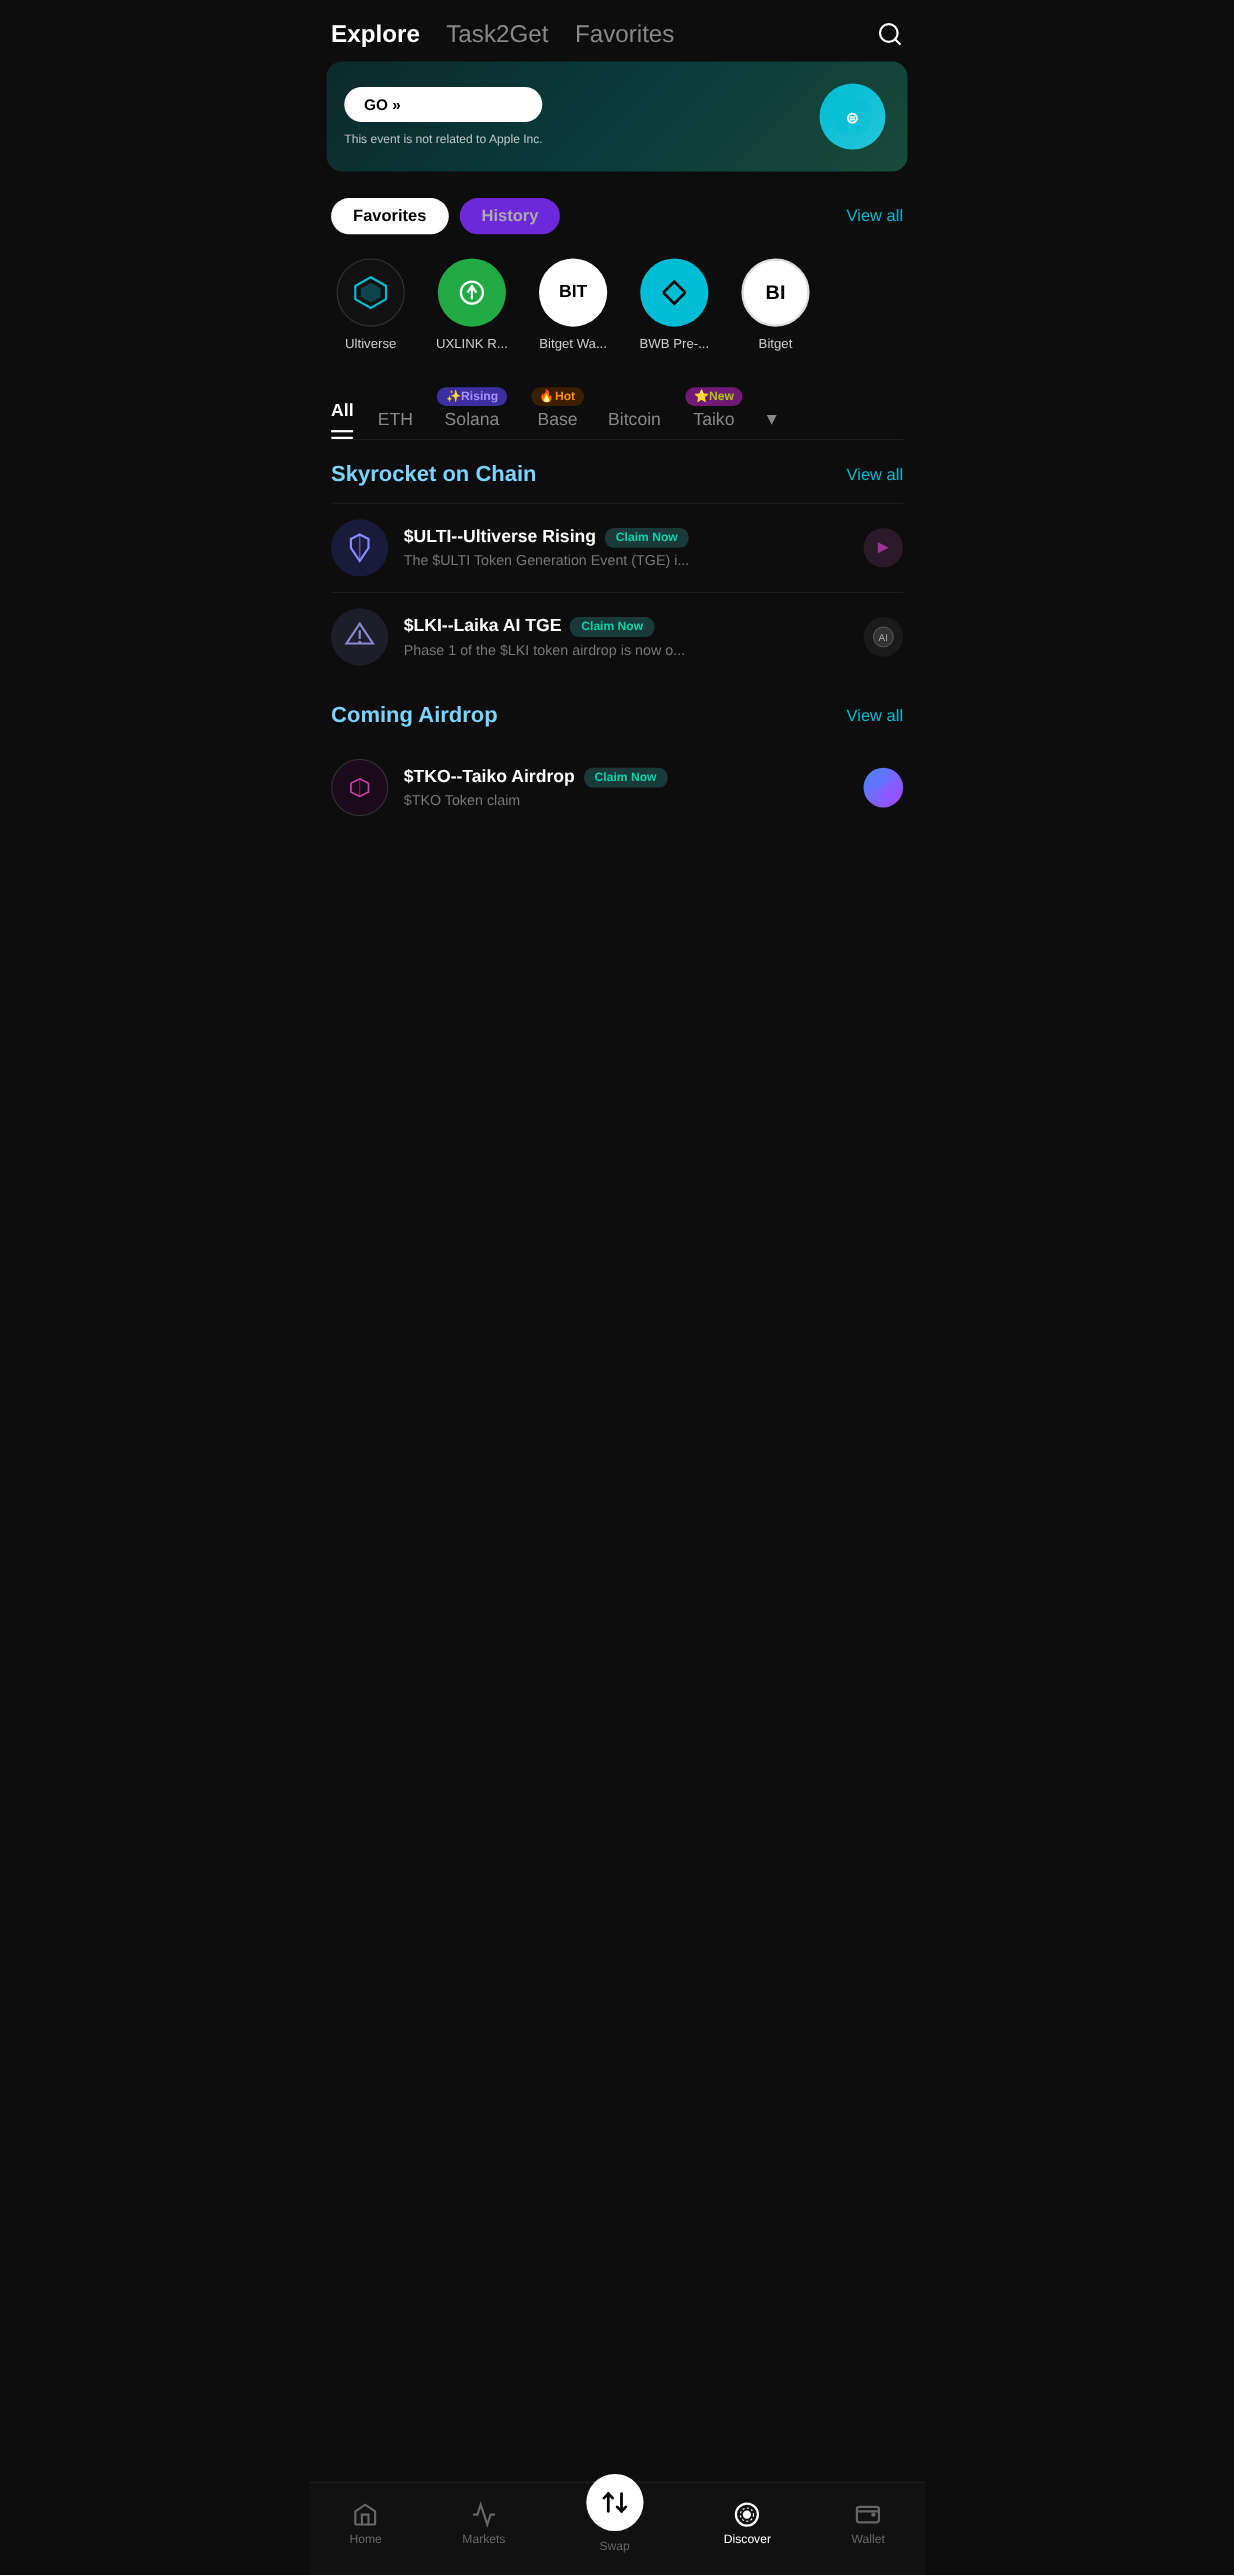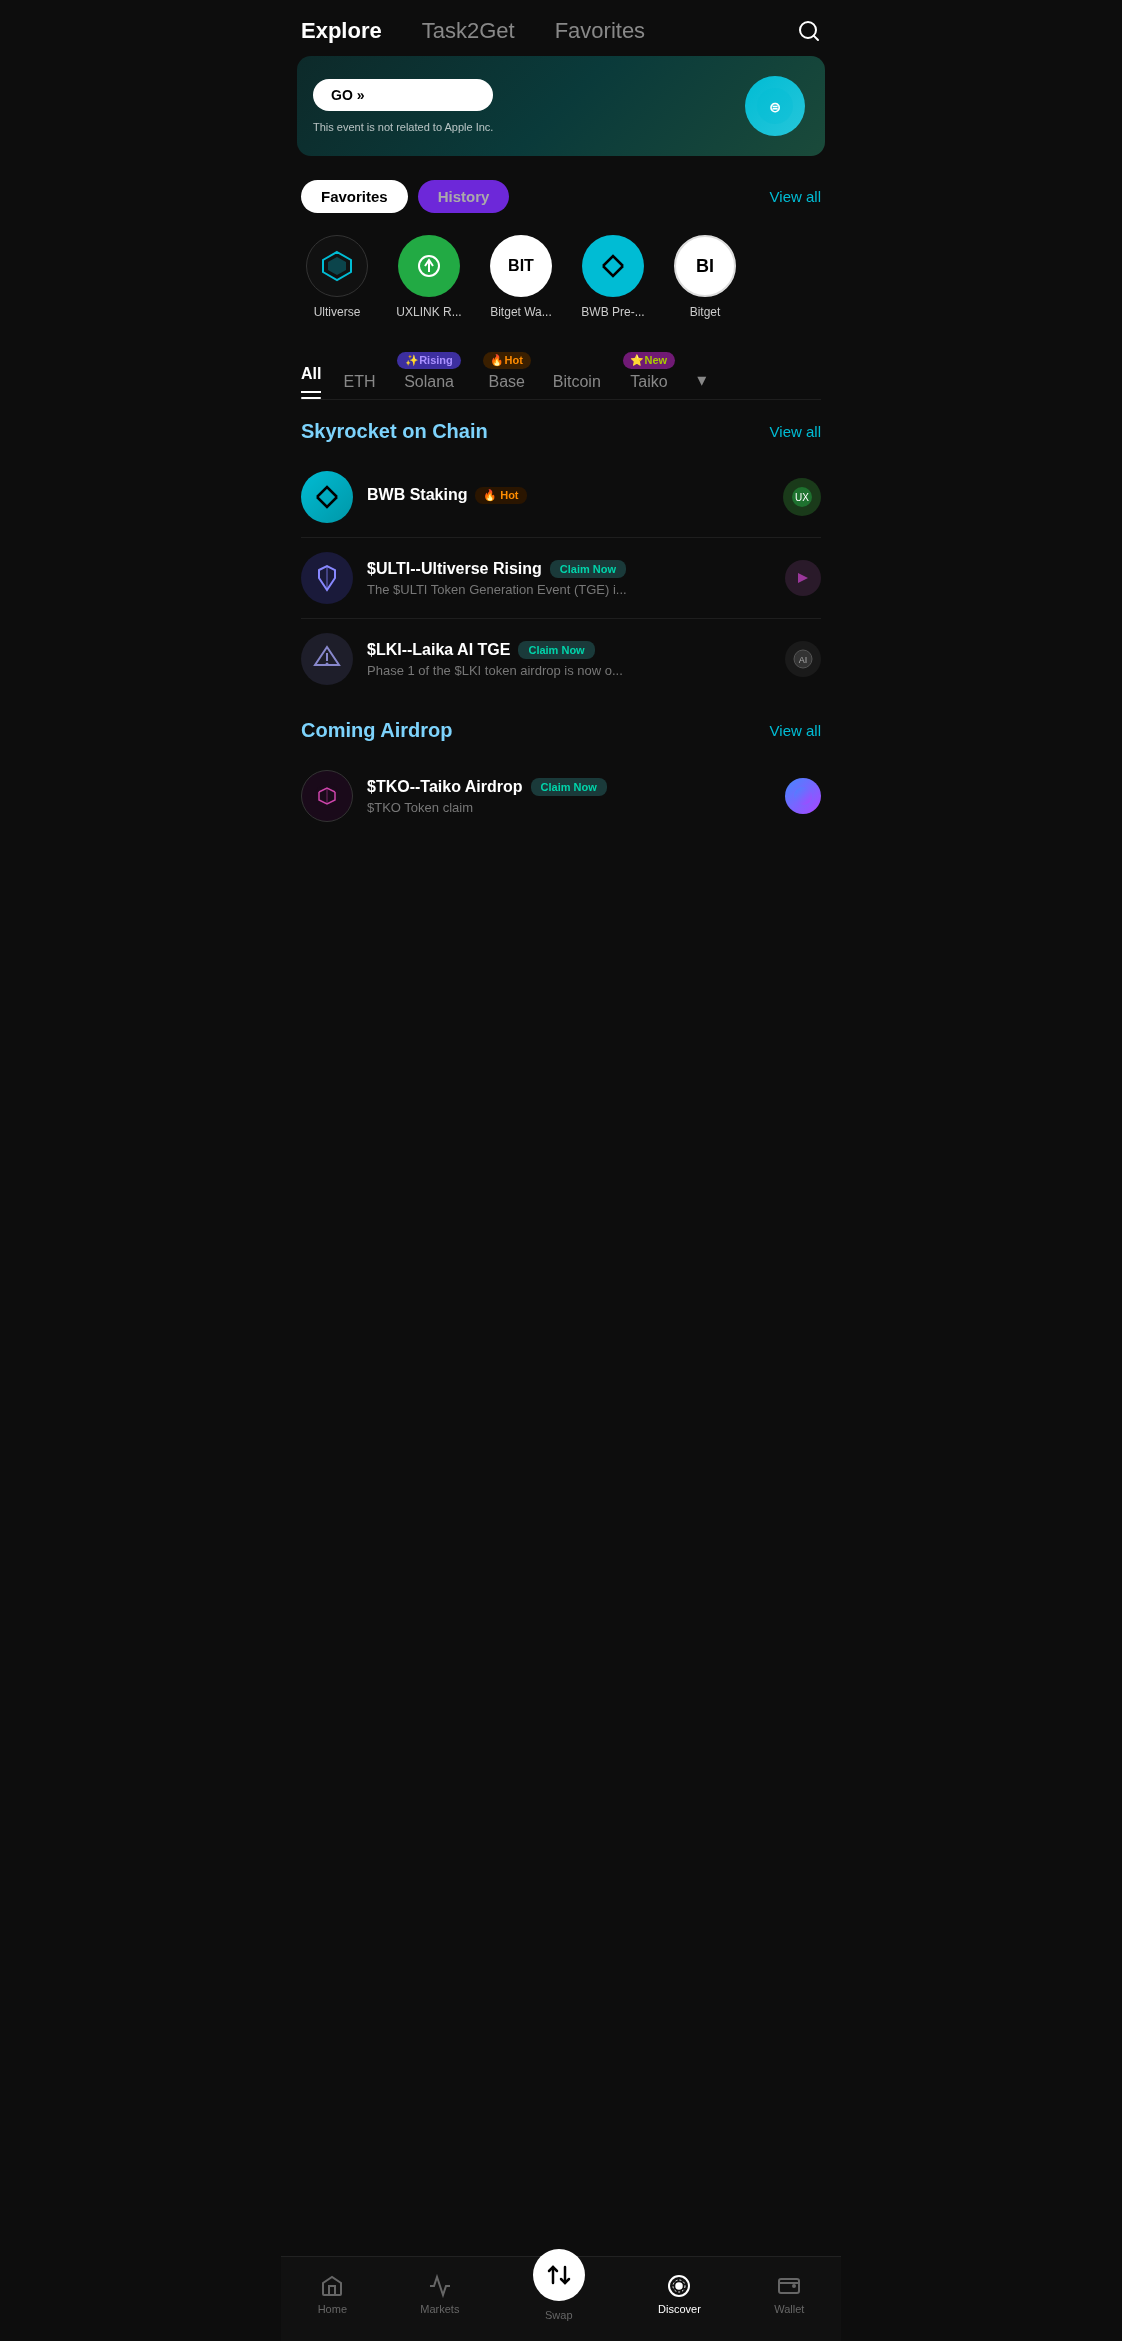--- a/index.html
+++ b/index.html
@@ -13,21 +13,21 @@
       min-height: 100vh;
       position: relative;
       overflow-x: hidden;
     }
 
     
     .header {
       display: flex;
       align-items: center;
       padding: 18px 20px 12px;
-      gap: 40px;
+      gap: 24px;
     }
     .header-tab {
       font-size: 22px;
       font-weight: 700;
       color: #fff;
       cursor: pointer;
     }
     .header-tab.inactive {
       color: #888;
       font-weight: 400;
@@ -463,40 +463,20 @@
     <div class="chain-tab-more">▾</div>
   </div>
 
   <div class="divider" style="margin-top:0;"></div>
 
   <div class="section-header">
     <span class="section-title">Skyrocket on Chain</span>
     <span class="view-all">View all</span>
   </div>
 
-  <div class="list-item">
-    <div class="item-icon" style="background: linear-gradient(135deg,#00bcd4,#0097a7);">
-      <svg width="30" height="30" viewBox="0 0 30 30">
-        <path d="M5 15 L15 5 L25 15" fill="none" stroke="#000" stroke-width="2.5"></path>
-        <path d="M5 15 L15 25 L25 15" fill="none" stroke="#000" stroke-width="2.5"></path>
-      </svg>
-    </div>
-    <div class="item-content">
-      <div class="item-title-row">
-        <span class="item-name">BWB Staking</span>
-        <span class="badge-hot-inline">🔥 Hot</span>
-      </div>
-    </div>
-    <div class="item-right-icon" style="background:#1a3a1a;">
-      <svg width="22" height="22" viewBox="0 0 22 22">
-        <circle cx="11" cy="11" r="10" fill="#22aa44" opacity="0.5"></circle>
-        <text x="11" y="15" text-anchor="middle" fill="#fff" font-size="10">UX</text>
-      </svg>
-    </div>
-  </div>
 
   <div class="divider"></div>
 
   <div class="list-item">
     <div class="item-icon" style="background:#1a1a3a;">
       <svg width="32" height="32" viewBox="0 0 32 32">
         <path d="M8 8 L16 4 L24 8 L24 16 L16 28 L8 16 Z" fill="none" stroke="#8888ff" stroke-width="2"></path>
         <path d="M16 4 L16 28" stroke="#8888ff" stroke-width="1.5" opacity="0.5"></path>
       </svg>
     </div>

